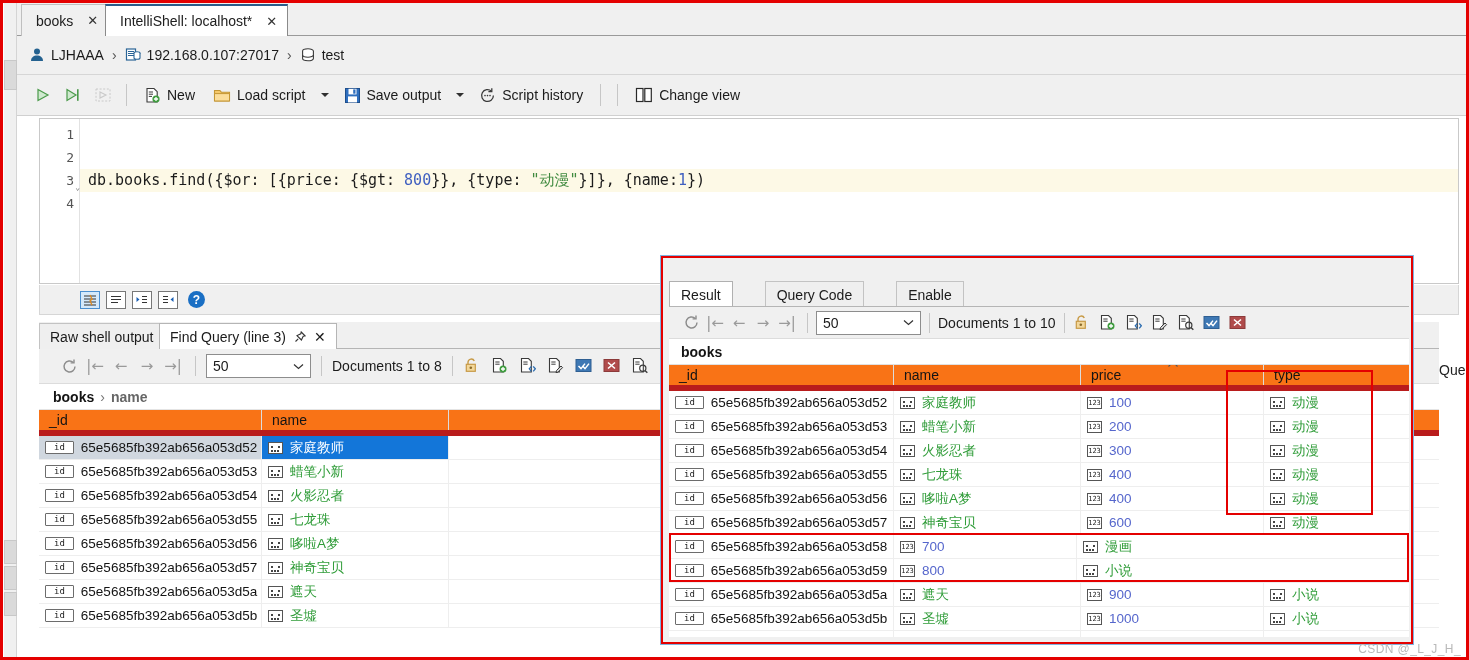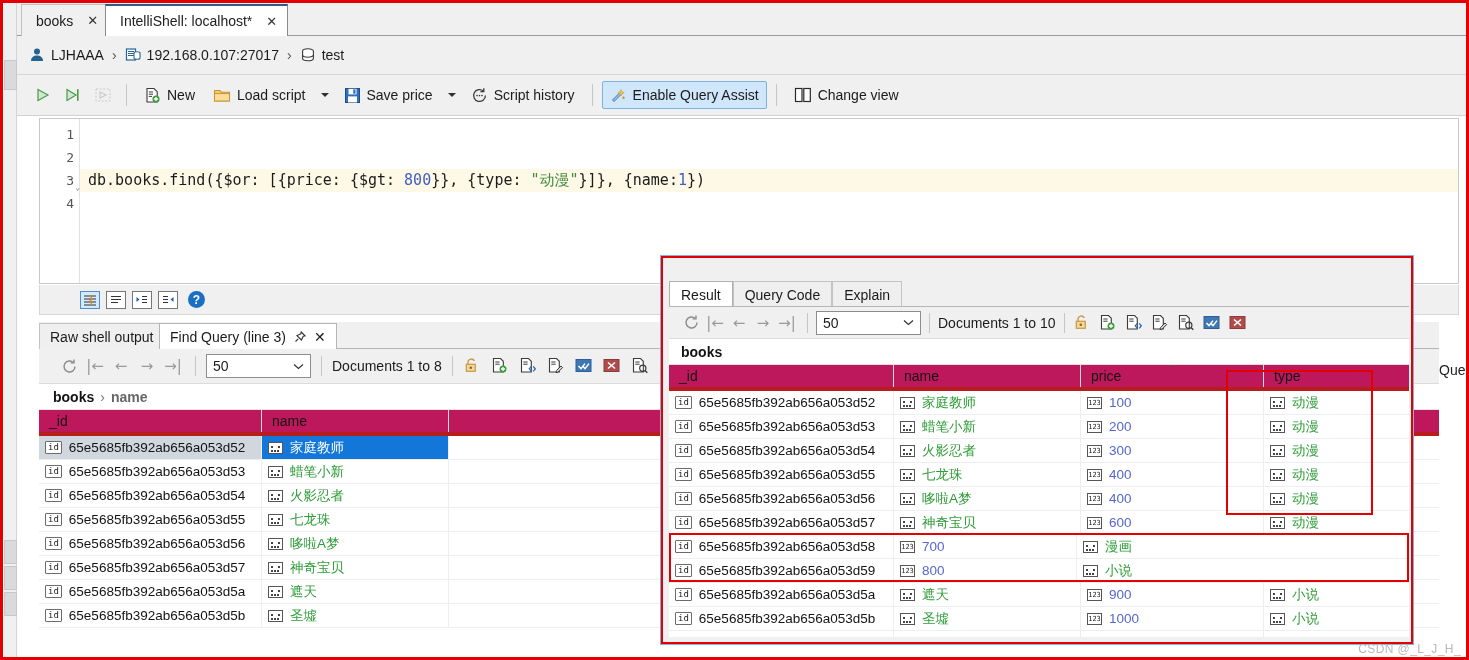--- a/index.html
+++ b/index.html
@@ -237,21 +237,21 @@
     padding-left: 14px; gap: 6px;
     font-size: 14px;
     border-bottom: 1px solid #e4e4e4;
     background: #fff;
   }
   .crumbs .b1 { font-weight: bold; color: #141414; }
   .crumbs .b2 { color: #666; font-weight: bold; }
 
   
   .tbl { position: absolute; left: 0; top: 88px; width: 1400px; height: 242px; background: #fff; }
-  .thead { display: flex; height: 26px; border-bottom: 4px solid #b91c1c; background: #be185d; }
+  .thead { display: flex; height: 26px; border-bottom: 6px solid #b91c1c; background: #f97316; }
   .th {
     font-size: 14px; color: #141414;
     display: flex; align-items: center;
     padding-left: 10px;
     border-right: 1px solid #dcdcdc;
     position: relative;
     cursor: default;
   }
   .trow { display: flex; height: 24px; border-bottom: 1px solid #eeeeee; }
   .td {
@@ -261,21 +261,21 @@
     font-size: 13.5px;
     overflow: hidden; white-space: nowrap;
     cursor: default;
   }
   .trow.selrow .td.idcell { background: #d0d7df; }
   .td.selcell { background: #1376d9; color: #fff; }
   .idbadge {
     font-family: "DejaVu Sans Mono", monospace;
     font-size: 9px; color: #222;
     border: 1px solid #6c6c6c; background: #fff;
-    padding: 0 2px; line-height: 11px; border-radius: 1px;
+    padding: 0 8px; line-height: 11px; border-radius: 1px;
   }
   .idtext { font-family: "Liberation Sans", sans-serif; font-size: 13.5px; color: #141414; }
   .strbadge {
     width: 15px; height: 12px;
     border: 1px solid #555; background: #fff;
     position: relative; flex: none;
   }
   .strbadge::before {
     content: ""; position: absolute; left: 2px; top: 3px;
     width: 2px; height: 2px; background: #444;
@@ -297,21 +297,21 @@
     position: absolute; left: 661px; top: 256px;
     width: 752px; height: 388px;
     background: #f0f0f0;
     border: 2px solid #e40000;
     box-shadow: 0 0 0 1px #7fb3e0;
     z-index: 30;
   }
   .float-inner { position: relative; width: 100%; height: 100%; overflow: hidden; }
   .float-tabs {
     position: absolute; left: 6px; top: 23px;
-    height: 20px; display: flex;
+    height: 20px; display: flex; gap: 32px;
   }
   .ftab {
     height: 26px; padding: 0 11px;
     display: flex; align-items: center;
     font-size: 14px;
     border: 1px solid #c3c3c3; border-bottom: none;
     background: #efefef; cursor: default;
   }
   .ftab.active { background: #ffffff; border-color: #b0b0b0; }
   .float-tabline {
@@ -472,49 +472,41 @@
           </svg>
       </div>
 
       <div class="tb-item">
         <svg class="svgic" width="17" height="17" viewBox="0 0 17 17">
           <rect x="1.5" y="1.5" width="14" height="14" fill="#2f6fbf" stroke="#1d4e8c" stroke-width="1"></rect>
           <rect x="4.5" y="1.8" width="8" height="5.6" fill="#fff"></rect>
           <rect x="9.2" y="2.4" width="2.3" height="4.3" fill="#2f6fbf"></rect>
           <rect x="4" y="9.4" width="9" height="6" fill="#fff"></rect>
         </svg>
-        <span>Save price</span>
+        <span>Save output</span>
       </div>
       <div class="tb-arrow">
         <svg class="svgic" width="10" height="8" viewBox="0 0 10 8">
             <path d="M1 2 L5 6 L9 2 Z" fill="#303030"></path>
           </svg>
       </div>
 
       <div class="tb-item">
         <svg class="svgic" width="17" height="17" viewBox="0 0 17 17">
           <path d="M14.4 8.5a5.9 5.9 0 1 1-1.9-4.3" fill="none" stroke="#3a3a3a" stroke-width="1.3"></path>
           <path d="M12.8 1.3v3.3H9.4" fill="none" stroke="#3a3a3a" stroke-width="1.3"></path>
           <circle cx="6" cy="8.6" r=".8" fill="#3a3a3a"></circle>
           <circle cx="8.5" cy="8.6" r=".8" fill="#3a3a3a"></circle>
           <circle cx="11" cy="8.6" r=".8" fill="#3a3a3a"></circle>
         </svg>
         <span>Script history</span>
       </div>
 
       <div class="tb-sep"></div>
 
-      <div class="tb-item toggled">
-        <svg class="svgic" width="17" height="17" viewBox="0 0 17 17">
-          <path d="M2.5 14.5 L10.5 6.5 L12 8 L4 16 Z" fill="#9cc4e8" stroke="#3c6f9c" stroke-width=".9" transform="translate(0,-1.5)"></path>
-          <path d="M11 2.5 l1 2.2 2.2 1 -2.2 1 -1 2.2 -1-2.2 -2.2-1 2.2-1z" fill="#f5c24a" stroke="#c99a28" stroke-width=".6"></path>
-          <path d="M13.5 9.5v2.6M12.2 10.8h2.6" stroke="#d98f2a" stroke-width="1.2"></path>
-        </svg>
-        <span>Enable Query Assist</span>
-      </div>
 
       <div class="tb-sep"></div>
 
       <div class="tb-item">
         <svg class="svgic" width="18" height="16" viewBox="0 0 18 16">
           <rect x="1.5" y="1.5" width="6.5" height="13" fill="#fff" stroke="#2a2a2a" stroke-width="1.2"></rect>
           <rect x="9.8" y="1.5" width="6.5" height="13" fill="#fff" stroke="#2a2a2a" stroke-width="1.2"></rect>
         </svg>
         <span>Change view</span>
       </div>
@@ -782,21 +774,21 @@
 
     <div class="right-partial">Query Co</div>
   </div>
 
   <div class="float">
     <div class="float-inner">
 
       <div class="float-tabs">
         <div class="ftab active">Result</div>
         <div class="ftab">Query Code</div>
-        <div class="ftab">Explain</div>
+        <div class="ftab">Enable</div>
       </div>
       <div class="float-tabline"></div>
 
       <div class="float-toolbar">
         <div class="navbtn">
           <svg class="svgic" width="17" height="17" viewBox="0 0 17 17">
             <path d="M14 8.5a5.5 5.5 0 1 1-1.7-4" fill="none" stroke="#8c8c8c" stroke-width="1.4"></path>
             <path d="M13 1.5v3.4H9.6" fill="none" stroke="#8c8c8c" stroke-width="1.4"></path>
           </svg>
         </div>

